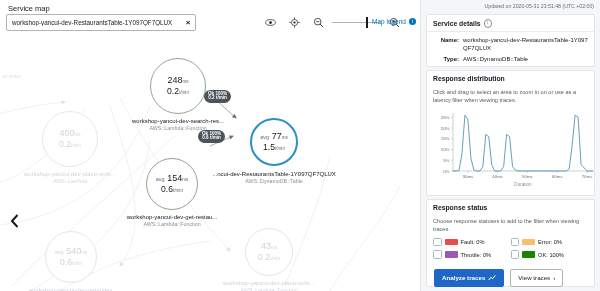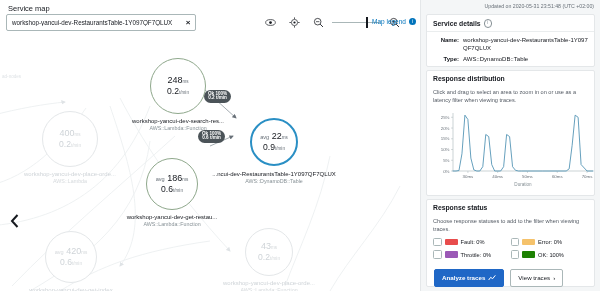--- a/index.html
+++ b/index.html
@@ -235,43 +235,43 @@
           <div class="c-rate"><span>0.2</span><span class="c-unit">t/min</span></div>
         </div>
         <div class="nlabel" style="top:60px;">
           <div class="n1">workshop-yancui-dev-search-res...</div>
           <div class="n2">AWS::Lambda::Function</div>
         </div>
       </div>
 
       <div class="node selected" style="left:250px;top:82px;">
         <div class="circle" style="width:48px;height:48px;">
-          <div class="c-big"><span class="c-avg">avg</span> <span>22</span><span class="c-unit">ms</span></div>
-          <div class="c-rate"><span>0.9</span><span class="c-unit">t/min</span></div>
+          <div class="c-big"><span class="c-avg">avg</span> <span>77</span><span class="c-unit">ms</span></div>
+          <div class="c-rate"><span>1.5</span><span class="c-unit">t/min</span></div>
         </div>
         <div class="nlabel selected-label" style="top:52px;width:164px;padding:1px 0;">
           <div class="n1">...ncui-dev-RestaurantsTable-1Y097QF7QLUX</div>
           <div class="n2">AWS::DynamoDB::Table</div>
         </div>
       </div>
 
       <div class="node lambda" style="left:146px;top:122px;">
         <div class="circle" style="width:52px;height:52px;">
-          <div class="c-big"><span class="c-avg">avg</span> <span>186</span><span class="c-unit">ms</span></div>
+          <div class="c-big"><span class="c-avg">avg</span> <span>154</span><span class="c-unit">ms</span></div>
           <div class="c-rate"><span>0.6</span><span class="c-unit">t/min</span></div>
         </div>
         <div class="nlabel" style="top:56px;">
           <div class="n1">workshop-yancui-dev-get-restau...</div>
           <div class="n2">AWS::Lambda::Function</div>
         </div>
       </div>
 
       <div class="node dim" style="left:45px;top:195px;">
         <div class="circle" style="width:52px;height:52px;">
-          <div class="c-big"><span class="c-avg">avg</span> <span>420</span><span class="c-unit">ms</span></div>
+          <div class="c-big"><span class="c-avg">avg</span> <span>540</span><span class="c-unit">ms</span></div>
           <div class="c-rate"><span>0.6</span><span class="c-unit">t/min</span></div>
         </div>
         <div class="nlabel" style="top:56px;">
           <div class="n1">workshop-yancui-dev-get-index</div>
 
         </div>
       </div>
 
       <div class="node dim" style="left:245px;top:192px;">
         <div class="circle" style="width:48px;height:48px;">

